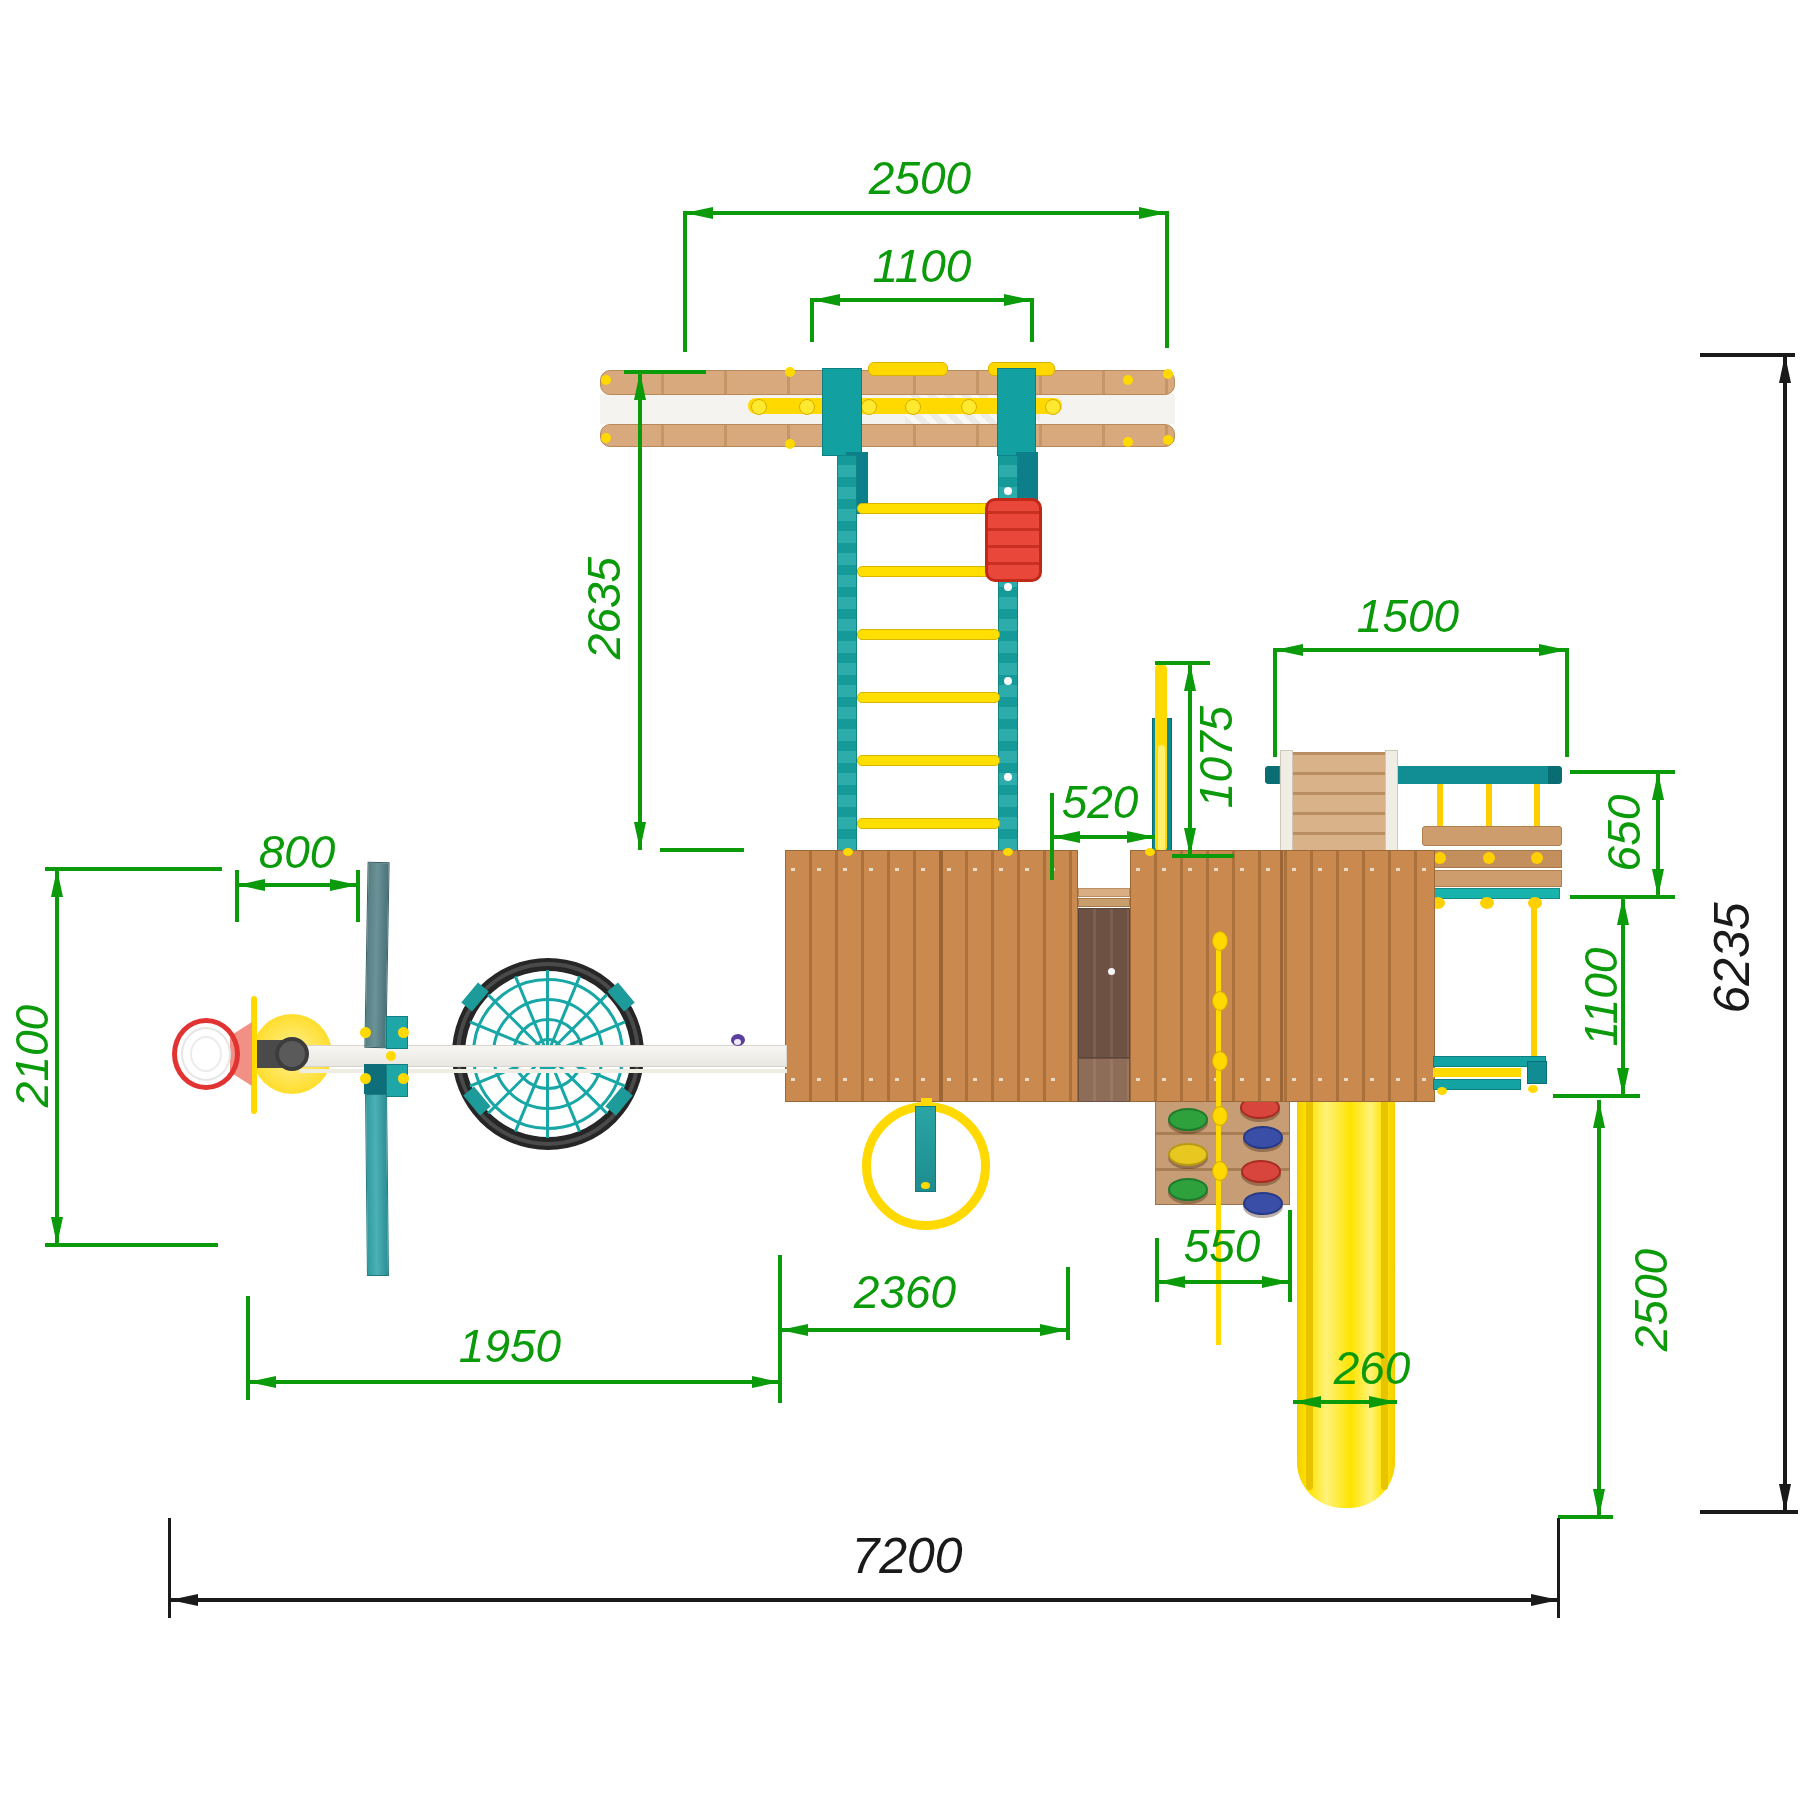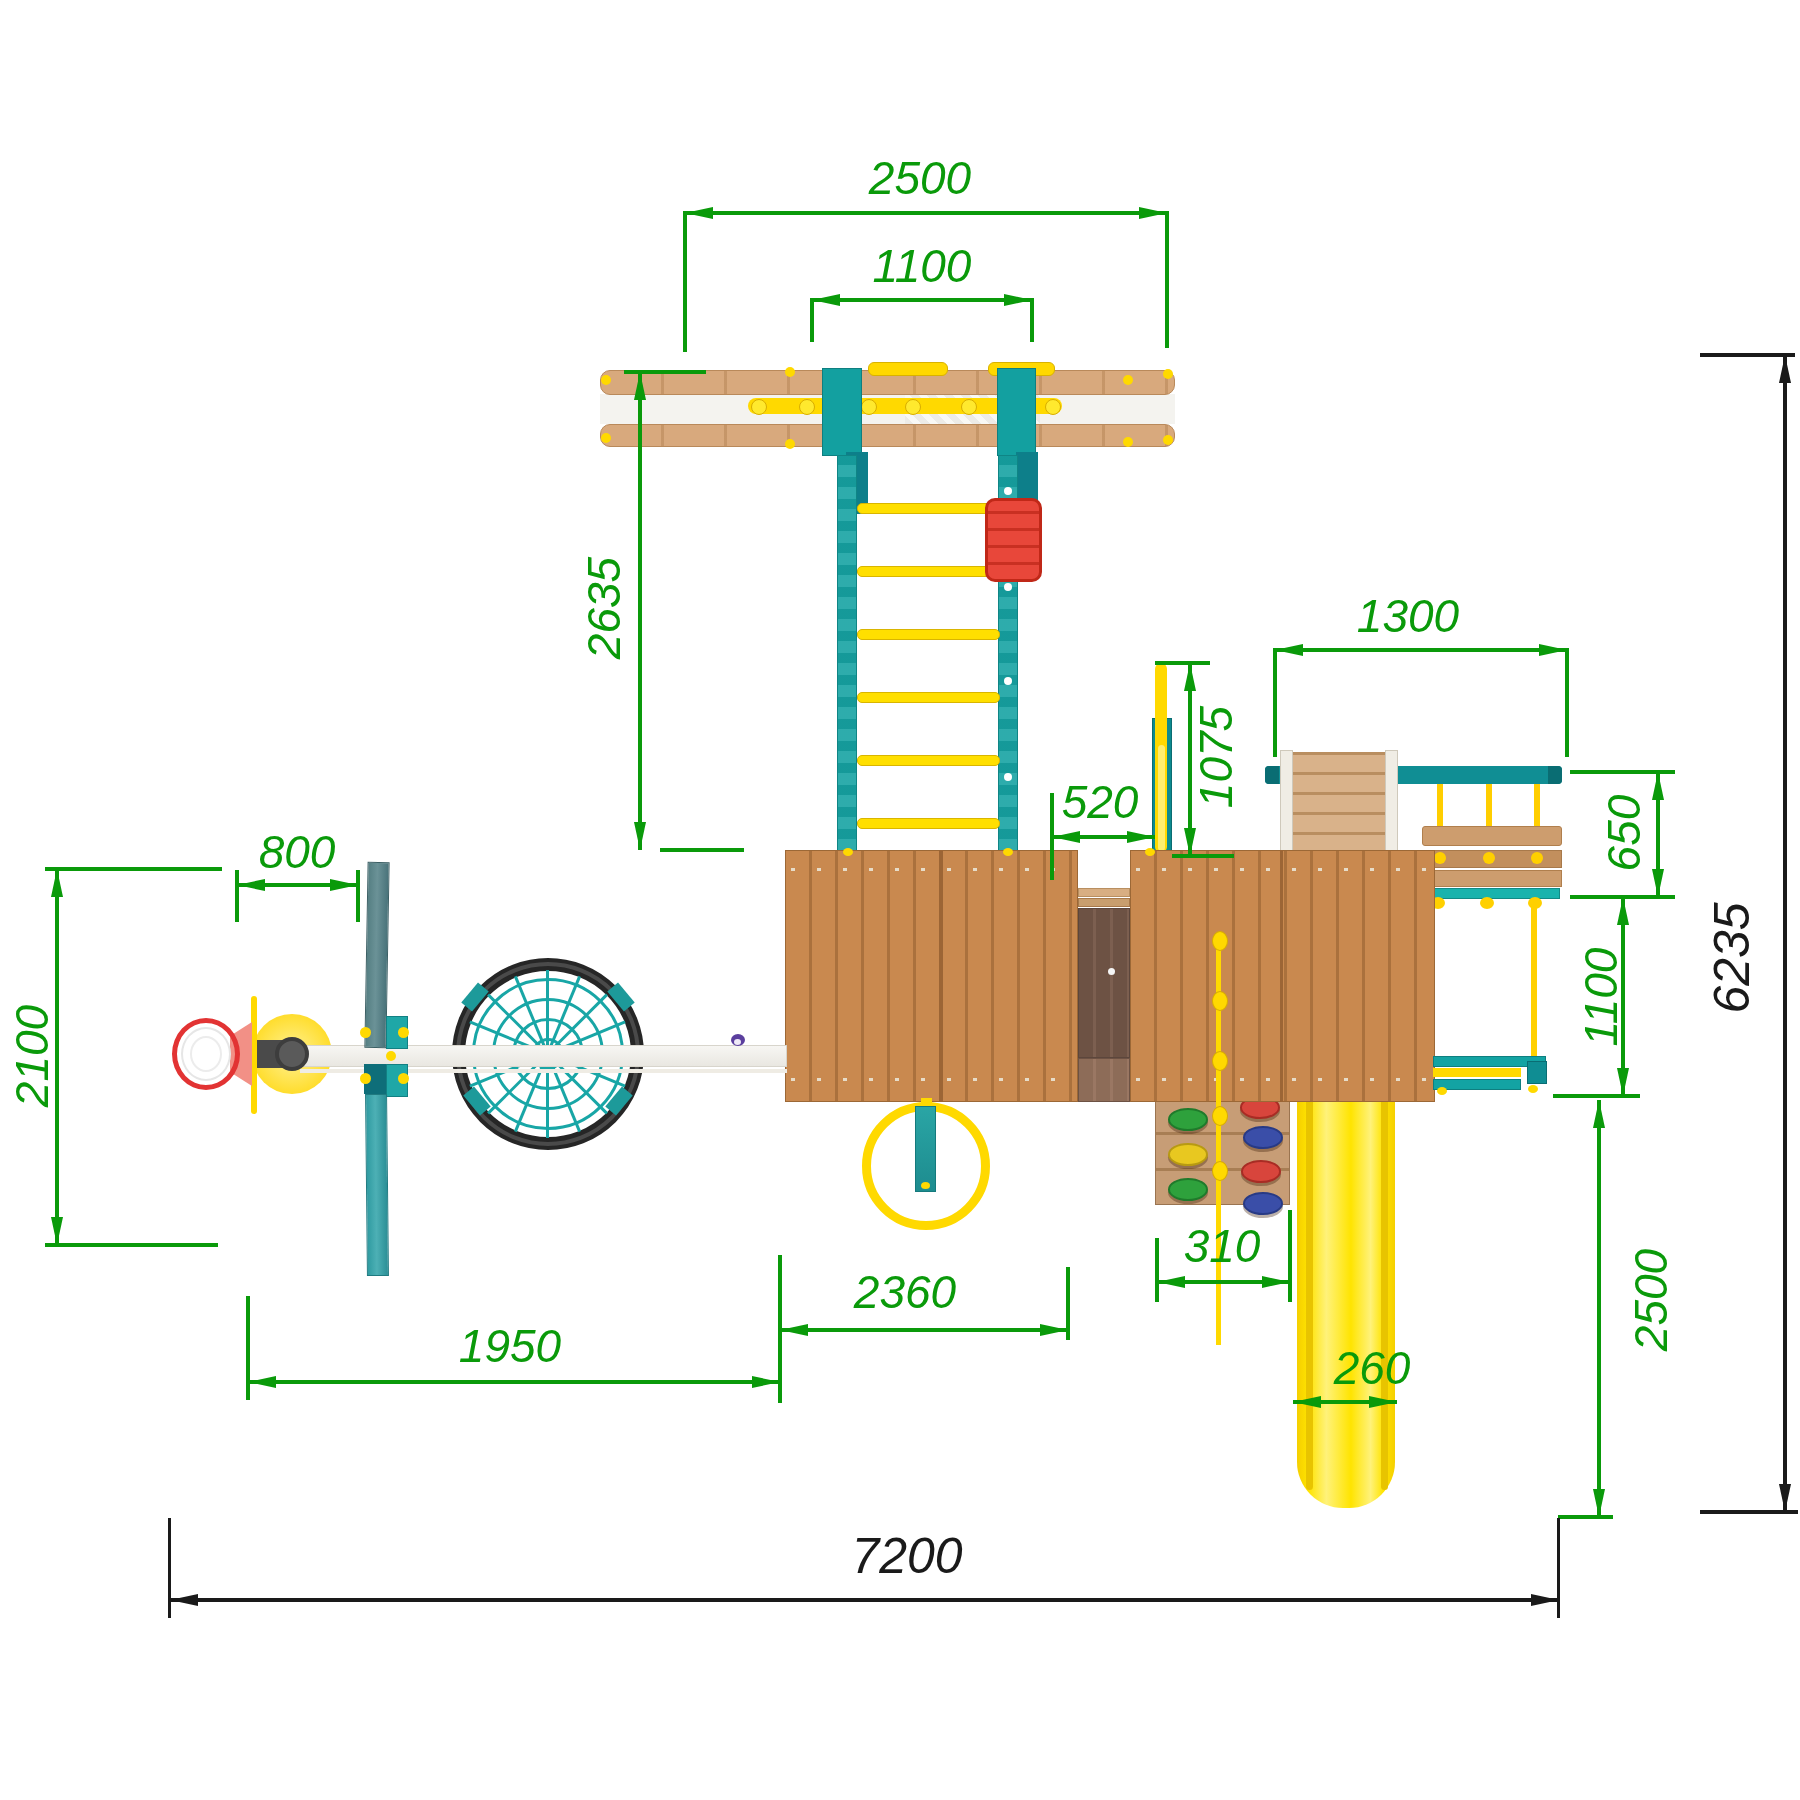--- a/index.html
+++ b/index.html
@@ -300,21 +300,21 @@
     <div class="ah ah-d" style="left:1184px;top:828px"></div>
     <div class="dlab rot" style="left:1216px;top:757px">1075</div>
   </div>
 
   <div class="g">
     <div class="ln" style="left:1275px;top:648px;width:292px;height:4px"></div>
     <div class="ah ah-l" style="left:1275px;top:644px"></div>
     <div class="ah ah-r" style="left:1539px;top:644px"></div>
     <div class="ln" style="left:1273px;top:648px;width:4px;height:109px"></div>
     <div class="ln" style="left:1565px;top:648px;width:4px;height:109px"></div>
-    <div class="dlab" style="left:1408px;top:616px">1300</div>
+    <div class="dlab" style="left:1408px;top:616px">1500</div>
   </div>
 
   <div class="g">
     <div class="ln" style="left:1656px;top:772px;width:4px;height:125px"></div>
     <div class="ln" style="left:1570px;top:770px;width:105px;height:4px"></div>
     <div class="ln" style="left:1570px;top:895px;width:105px;height:4px"></div>
     <div class="ah ah-u" style="left:1652px;top:772px"></div>
     <div class="ah ah-d" style="left:1652px;top:869px"></div>
     <div class="dlab rot" style="left:1624px;top:833px">650</div>
   </div>
@@ -334,21 +334,21 @@
     <div class="ah ah-d" style="left:1593px;top:1489px"></div>
     <div class="dlab rot" style="left:1651px;top:1300px">2500</div>
   </div>
 
   <div class="g">
     <div class="ln" style="left:1157px;top:1280px;width:133px;height:4px"></div>
     <div class="ah ah-l" style="left:1157px;top:1276px"></div>
     <div class="ah ah-r" style="left:1262px;top:1276px"></div>
     <div class="ln" style="left:1155px;top:1238px;width:4px;height:64px"></div>
     <div class="ln" style="left:1288px;top:1210px;width:4px;height:92px"></div>
-    <div class="dlab" style="left:1222px;top:1246px">310</div>
+    <div class="dlab" style="left:1222px;top:1246px">550</div>
   </div>
 
   <div class="g">
     <div class="ln" style="left:1293px;top:1400px;width:104px;height:4px"></div>
     <div class="ah ah-l" style="left:1293px;top:1396px"></div>
     <div class="ah ah-r" style="left:1369px;top:1396px"></div>
     <div class="dlab" style="left:1372px;top:1368px">260</div>
   </div>
 
   <div class="k">

